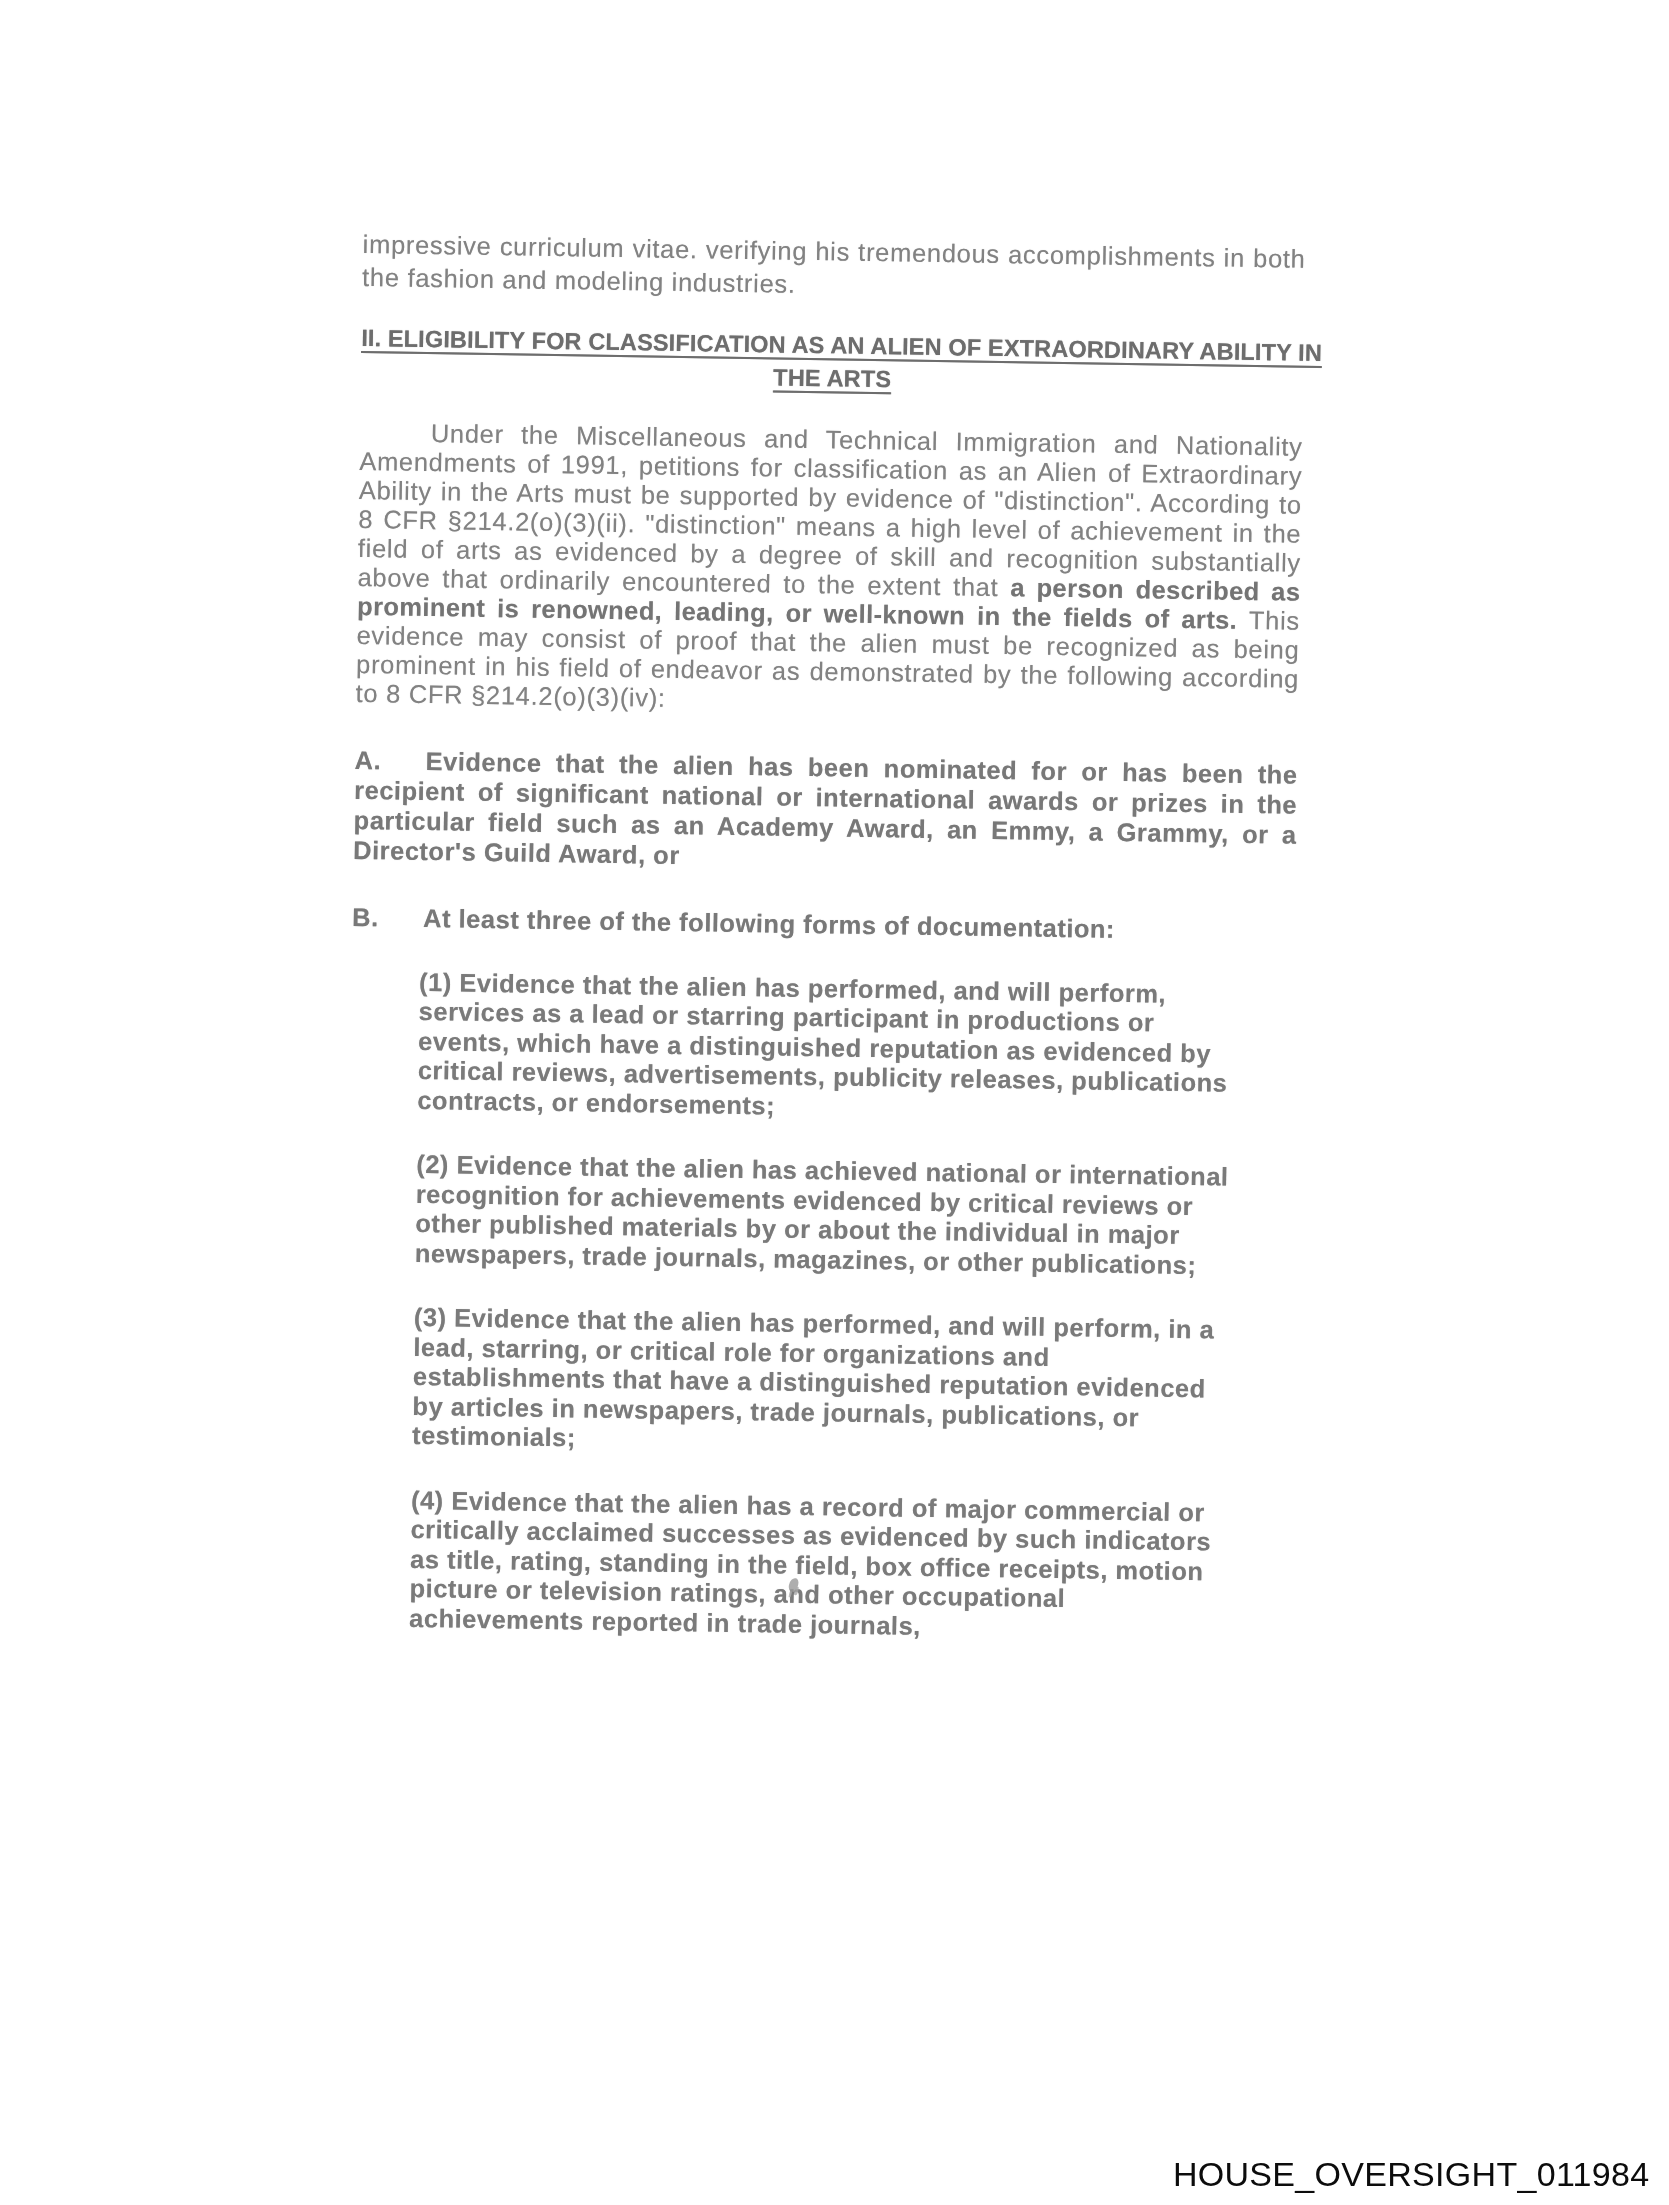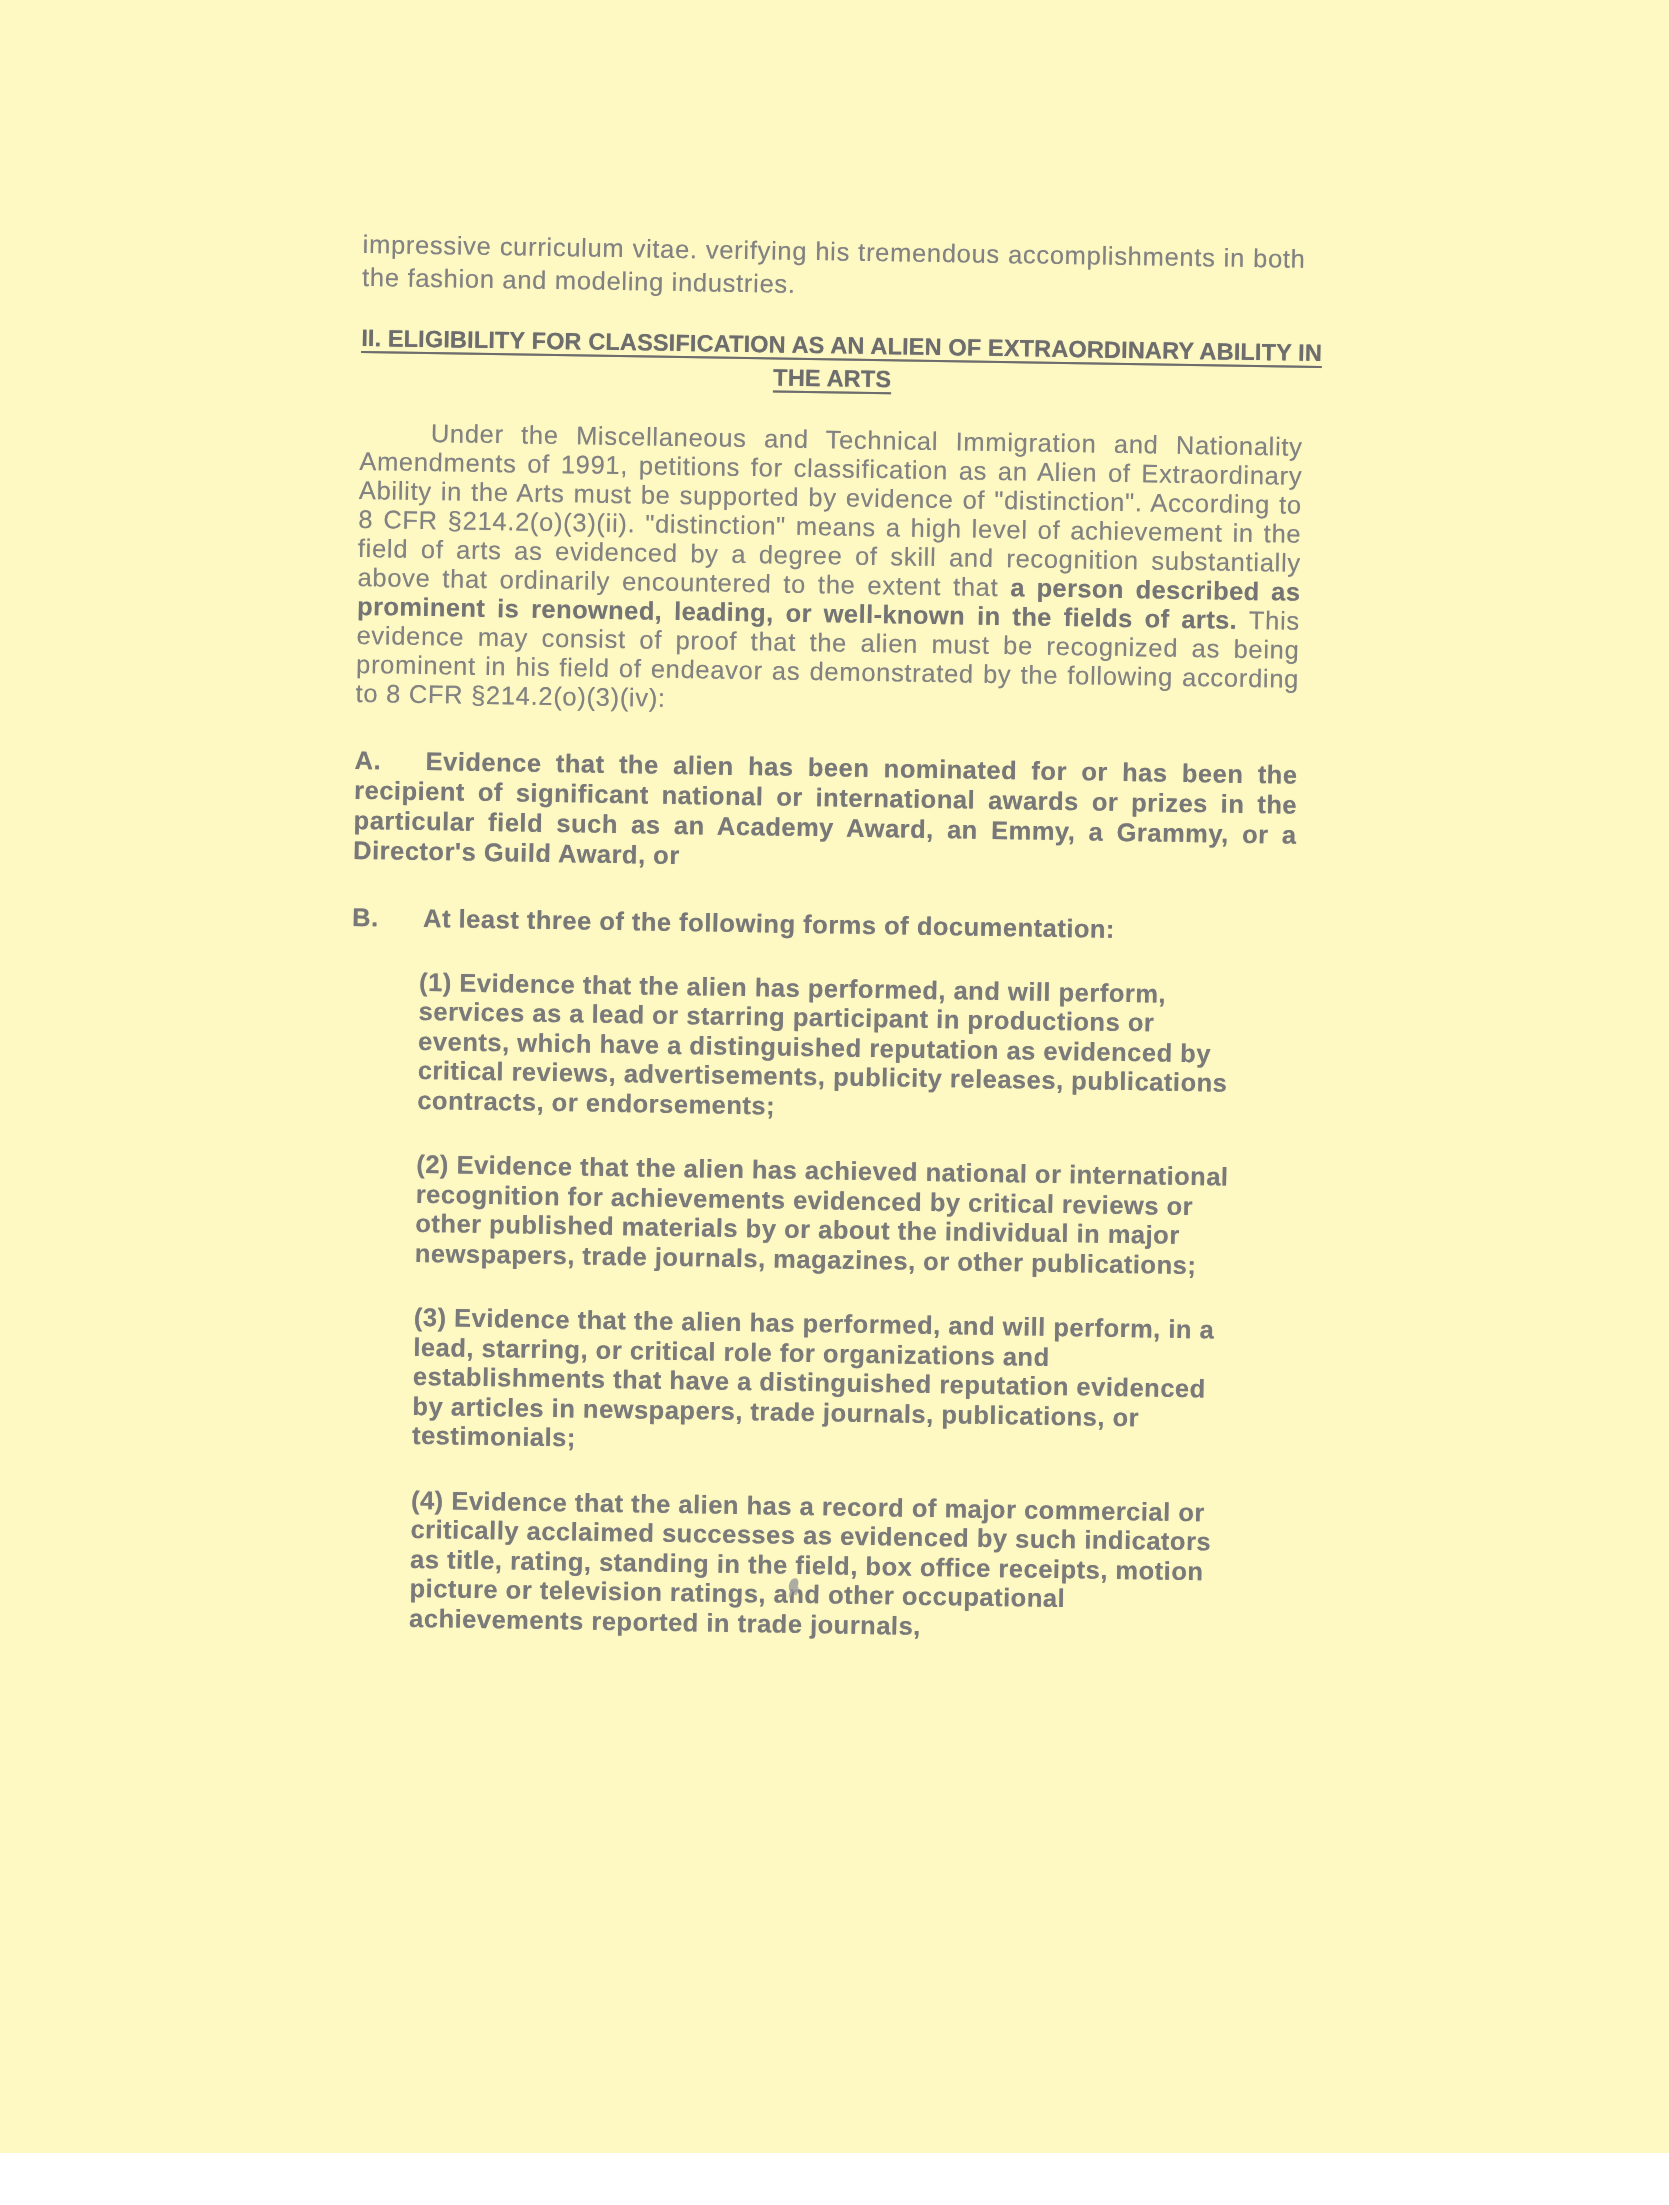--- a/index.html
+++ b/index.html
@@ -1,19 +1,19 @@
 <!DOCTYPE html>
 <html style="font-size:10.5px"><head>
 <meta charset="utf-8">
 <style>
   html,body{margin:0;padding:0;background:#e8e8e8;}
   .page{
     position:relative;
     width:1669px;height:2205px;
-    background:#fef9c3;
+    background:#ffffff;
     overflow:hidden;
     font-family:"Liberation Sans","DejaVu Sans",sans-serif;
   }
   
   .scan{
     position:absolute;
     left:363px;top:228px;
     width:943px;
     transform:rotate(0.9deg);
     transform-origin:0 0;
@@ -107,15 +107,16 @@
     <p class="subitem">(3) Evidence that the alien has performed, and will perform, in a lead, starring, or critical role for organizations and establishments that have a distinguished reputation evidenced by articles in newspapers, trade journals, publications, or testimonials;</p>
 
     <p class="subitem">(4) Evidence that the alien has a record of major commercial or critically acclaimed successes as evidenced by such indicators as title, rating, standing in the field, box office receipts, motion picture or television ratings, and other occupational achievements reported in trade journals,</p>
 
   </div>
 
   <div class="smudge"></div>
 
   <div class="bottom-edge"></div>
 
+  <div class="footer-stamp">HOUSE_OVERSIGHT_011984</div>
 
 </div>
 
 
 </body></html>

